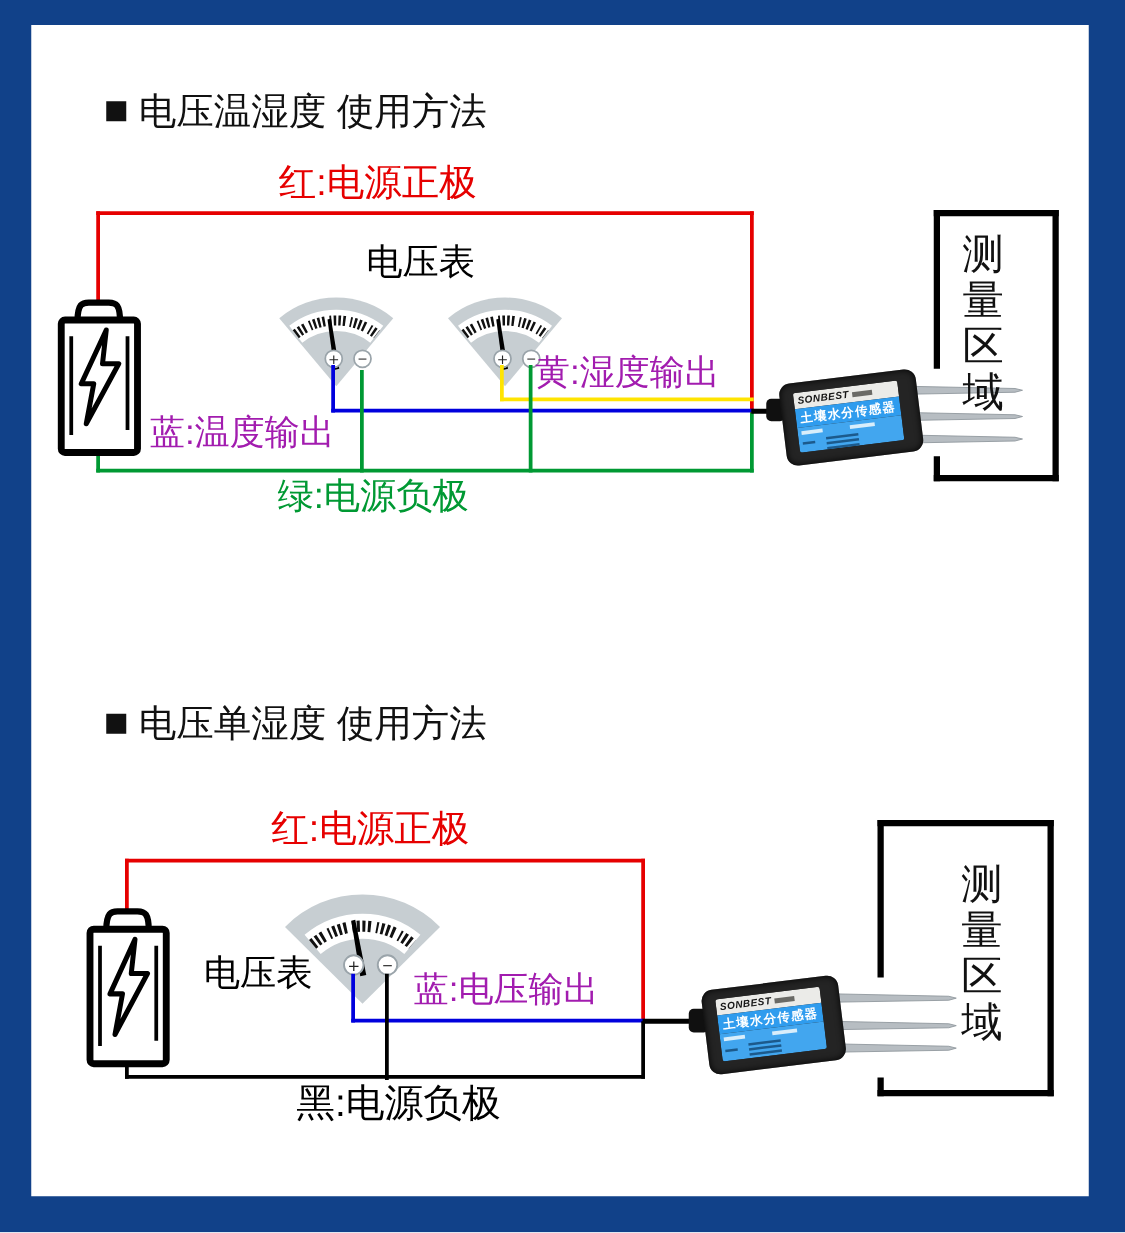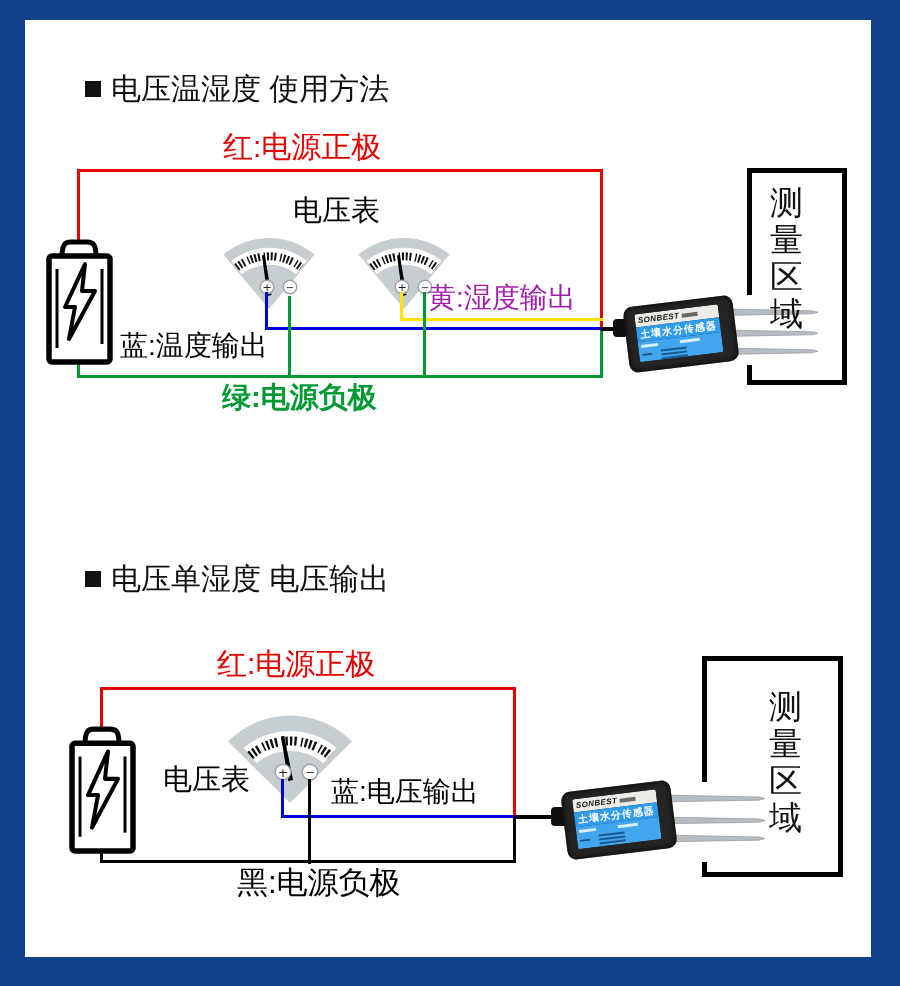--- a/index.html
+++ b/index.html
@@ -9,22 +9,22 @@
          border-width:20px 29px 29px 25px;pointer-events:none;z-index:50;}
   .abs{position:absolute;}
   .wire{position:absolute;}
   .red-bg{background:#e60000;}
   .blue-bg{background:#0000dd;}
   .green-bg{background:#009933;}
   .yellow-bg{background:#ffe400;}
   .black-bg{background:#000;}
   .lbl{position:absolute;font-size:28px;font-weight:500;white-space:nowrap;line-height:1.1;}
   .t-red{color:#e60000;}
-  .t-blue{color:#000000;}
-  .t-green{color:#009933;font-weight:bold;}
+  .t-blue{color:#a21caf;}
+  .t-green{color:#009933;}
   .t-yellow{color:#a21caf;}
   .title{position:absolute;font-size:30px;font-weight:500;white-space:nowrap;color:#111;}
   .bullet{position:absolute;width:16px;height:16px;background:#111;}
   .mbox{position:absolute;z-index:3;}
   .mbox .edge{position:absolute;background:#000;}
   .vtext{position:absolute;font-size:33px;font-weight:500;color:#111;width:37px;
          word-break:break-all;line-height:37px;text-align:center;z-index:4;}
   .sensor-body{position:absolute;background:#242424;border-radius:9px;z-index:6;
                box-shadow:inset 0 0 6px #000;}
   .s-label{position:absolute;left:11px;top:8px;right:15px;bottom:10px;display:flex;
@@ -132,21 +132,21 @@
   <div class="mbox" style="left:747px;top:168px;width:100px;height:217px;">
     <div class="edge" style="left:0;top:0;width:100px;height:5px;"></div>
     <div class="edge" style="left:95px;top:0;width:5px;height:217px;"></div>
     <div class="edge" style="left:0;top:212px;width:100px;height:5px;"></div>
     <div class="edge" style="left:0;top:0;width:5px;height:127px;"></div>
     <div class="edge" style="left:0;top:197px;width:5px;height:20px;"></div>
   </div>
   <div class="vtext" style="left:768px;top:184px;">测量区域</div>
 
   <span class="bullet" style="left:85px;top:571px;"></span>
-  <div class="title" style="left:111px;top:559px;">电压单湿度 电压输出</div>
+  <div class="title" style="left:111px;top:559px;">电压单湿度 使用方法</div>
 
   <div class="lbl t-red" style="left:217px;top:647px;font-size:30px;">红:电源正极</div>
 
   <div class="wire red-bg" style="left:100px;top:687px;width:416px;height:3px;"></div>
   <div class="wire red-bg" style="left:100px;top:687px;width:3px;height:44px;"></div>
   <div class="wire red-bg" style="left:513px;top:687px;width:3px;height:131px;"></div>
 
   <svg class="abs" style="left:68px;top:723px;z-index:2;" width="68" height="132" viewBox="0 0 68 130" preserveAspectRatio="none">
     <path d="M17,21 C17,7 21,6 26,6 L42,6 C48,6 51,8 51,21" fill="none" stroke="#000" stroke-width="5" stroke-linecap="round"></path>
     <rect x="4" y="20" width="61" height="106" rx="3" fill="#fff" stroke="#000" stroke-width="5.5"></rect>

